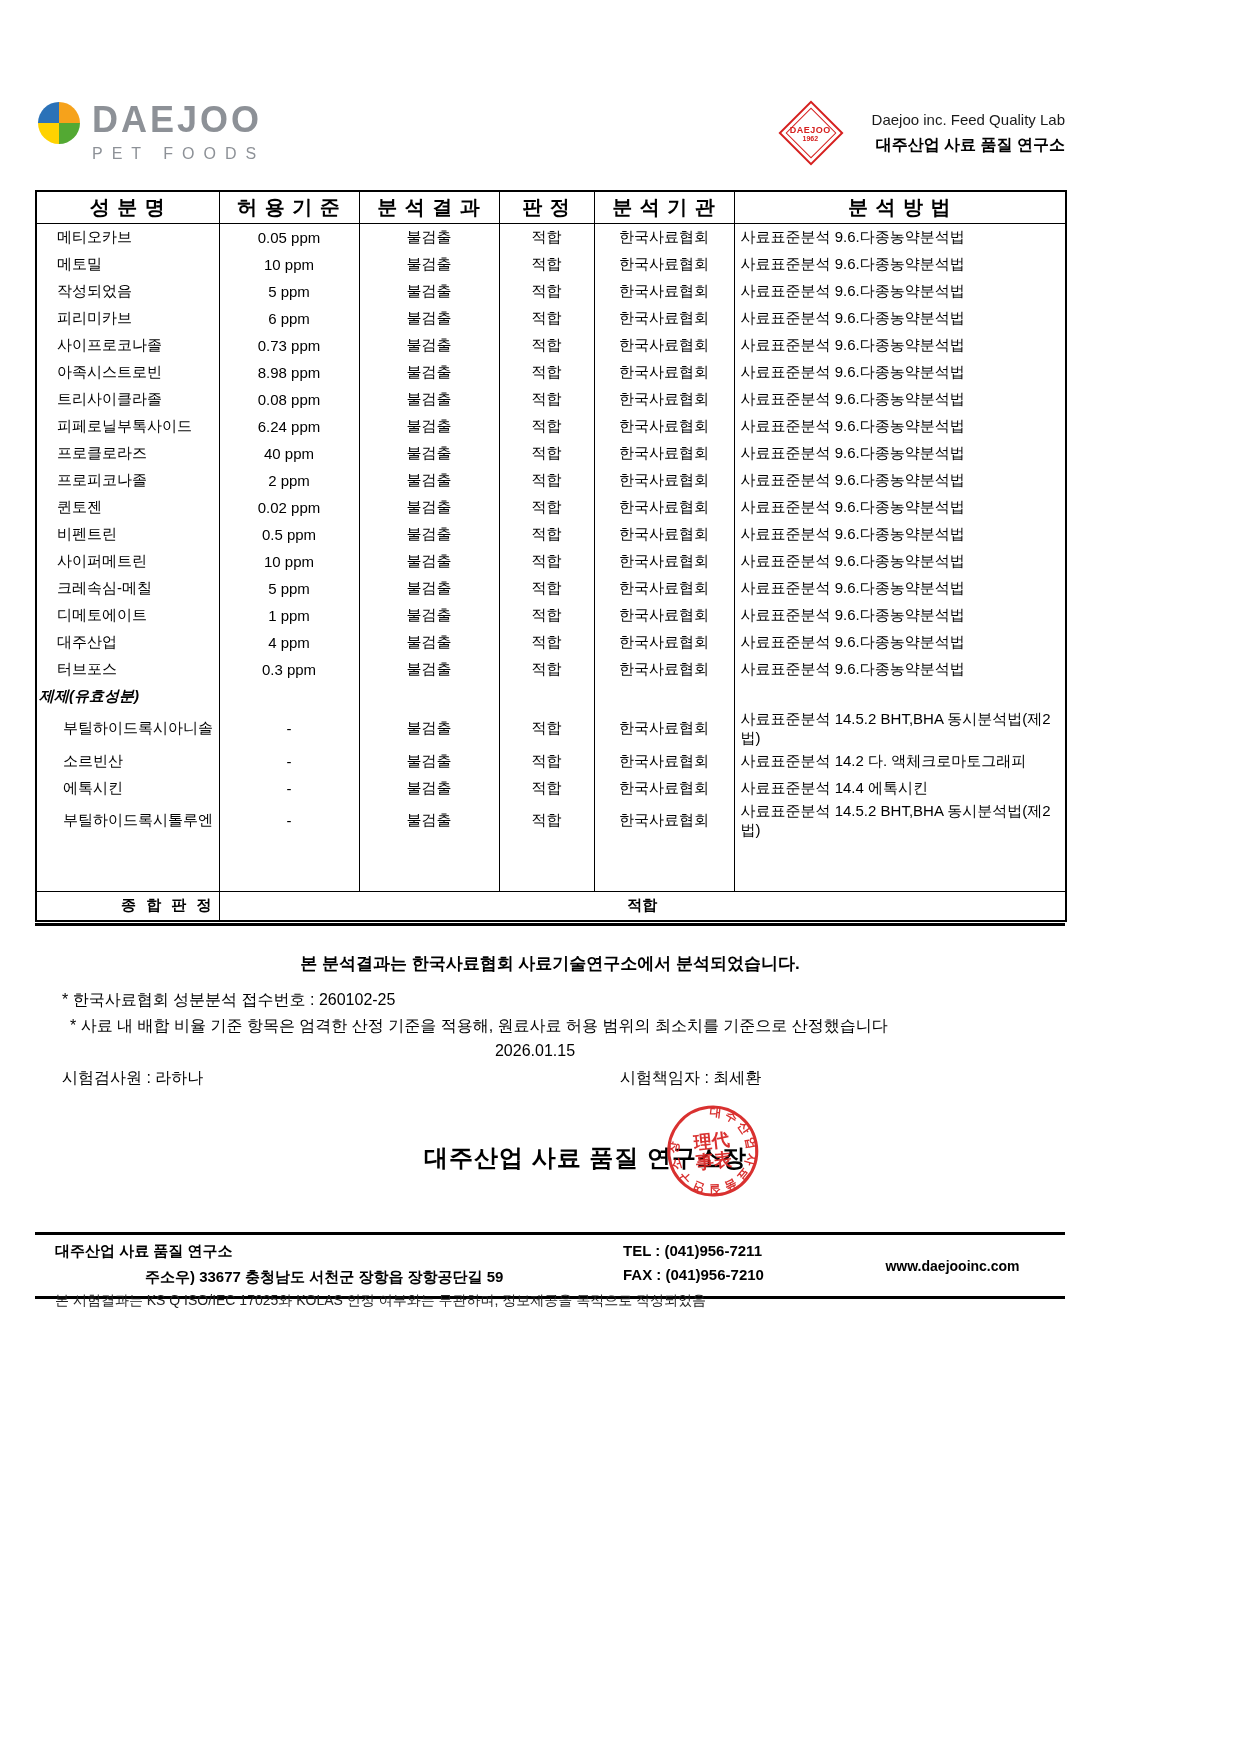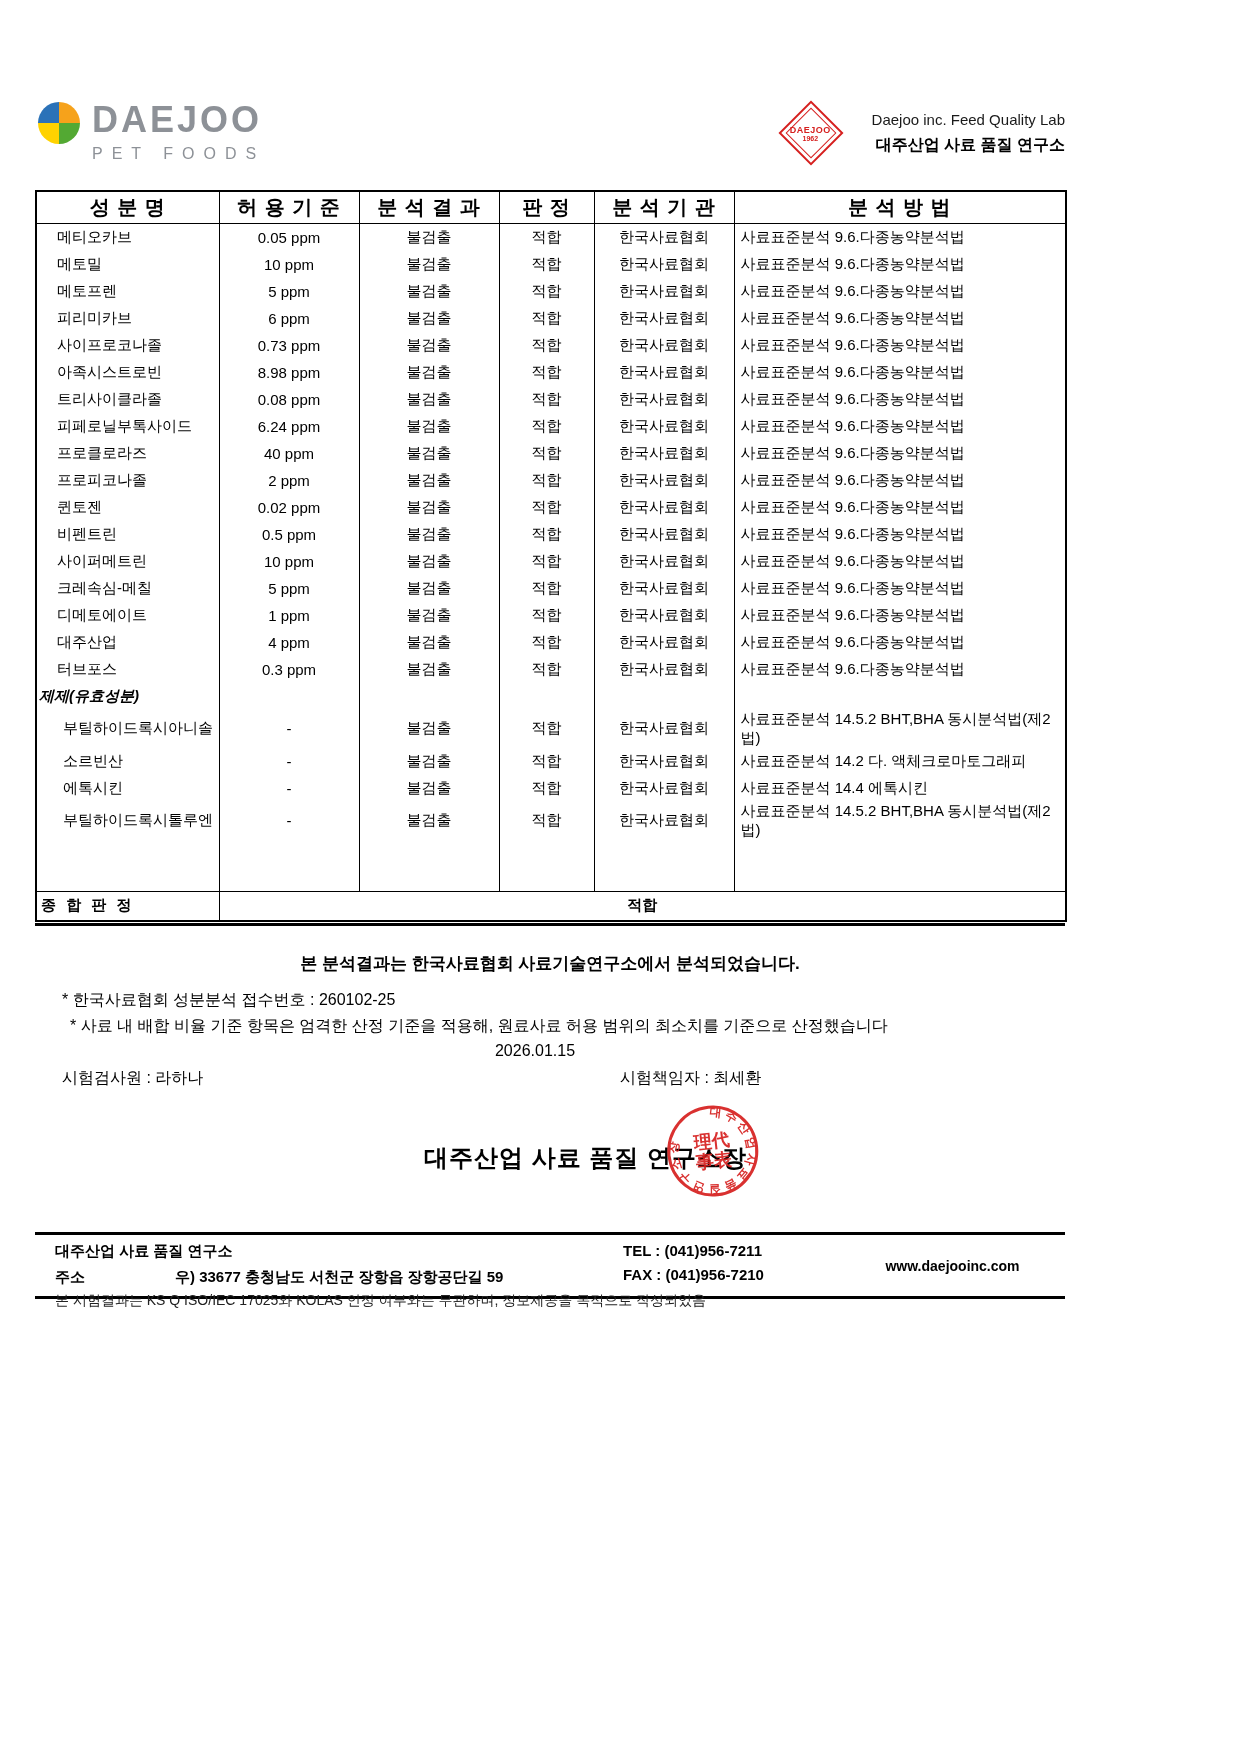--- a/index.html
+++ b/index.html
@@ -48,21 +48,21 @@
     border-top:none; border-bottom:none;
     font-size:15px; height:27px; padding:0 4px; vertical-align:middle;
   }
   .c-name { padding-left:20px !important; }
   .section-sub .c-name { padding-left:26px !important; }
   .c-center { text-align:center; }
   .c-method { padding-left:6px !important; }
   .c-section { font-weight:bold; font-size:16px; padding-left:2px !important;font-style:italic; }
   .filler td { height:52px; }
   .analysis-table tfoot td { border-top:1.5px solid #000; font-weight:bold; height:29px; }
-  .sum-label { text-align:left; font-size:17px; letter-spacing:3px; }
+  .sum-label { text-align:right; font-size:17px; letter-spacing:3px; }
   .sum-value { text-align:center; font-size:16px; }
 
   
   .divider1 { position:absolute; left:35px; top:923px; width:1030px; height:3px; background:#000; }
   .statement { position:absolute; left:0; top:952px; width:1100px; text-align:center; font-size:17px; font-weight:bold; }
   .note1 { position:absolute; left:62px; top:990px; font-size:16px; }
   .note2 { position:absolute; left:70px; top:1016px; font-size:16px; }
   .date  { position:absolute; left:35px; top:1042px; width:1000px; text-align:center; font-size:16px; }
   .inspector { position:absolute; left:62px; top:1068px; font-size:16px; }
   .supervisor { position:absolute; left:620px; top:1068px; font-size:16px; }
@@ -75,21 +75,21 @@
 
   
   .footer-box {
     position:absolute; left:35px; top:1232px; width:1030px;
     border-top:3px solid #000; border-bottom:3px solid #000;
     padding:7px 0 6px 0; display:flex;
   }
   .f-left { width:560px; padding-left:20px; }
   .f-left-name { font-size:15px; font-weight:bold; }
   .f-left-addr { display:flex; margin-top:7px; font-size:15px; font-weight:bold; }
-  .f-addr-label { width:120px; }
+  .f-addr-label { width:120px;text-align:right; }
   .f-mid { width:245px; font-weight:bold; font-size:15px; }
   .f-mid div { margin-bottom:7px;margin-left:28px; }
   .f-right { flex:1; display:flex; align-items:center; justify-content:center; font-weight:bold; font-size:14px; }
   .disclaimer { position:absolute; left:55px; top:1292px; font-size:14px; color:#222; }
 </style>
 </head>
 <body>
 
 <div class="page">
 
@@ -146,21 +146,21 @@
         </tr>
         <tr>
           <td class="c-name">메토밀</td>
           <td class="c-center">10 ppm</td>
           <td class="c-center">불검출</td>
           <td class="c-center">적합</td>
           <td class="c-center">한국사료협회</td>
           <td class="c-method">사료표준분석 9.6.다종농약분석법</td>
         </tr>
         <tr>
-          <td class="c-name">메토프렌</td>
+          <td class="c-name">작성되었음</td>
           <td class="c-center">5 ppm</td>
           <td class="c-center">불검출</td>
           <td class="c-center">적합</td>
           <td class="c-center">한국사료협회</td>
           <td class="c-method">사료표준분석 9.6.다종농약분석법</td>
         </tr>
         <tr>
           <td class="c-name">피리미카브</td>
           <td class="c-center">6 ppm</td>
           <td class="c-center">불검출</td>

